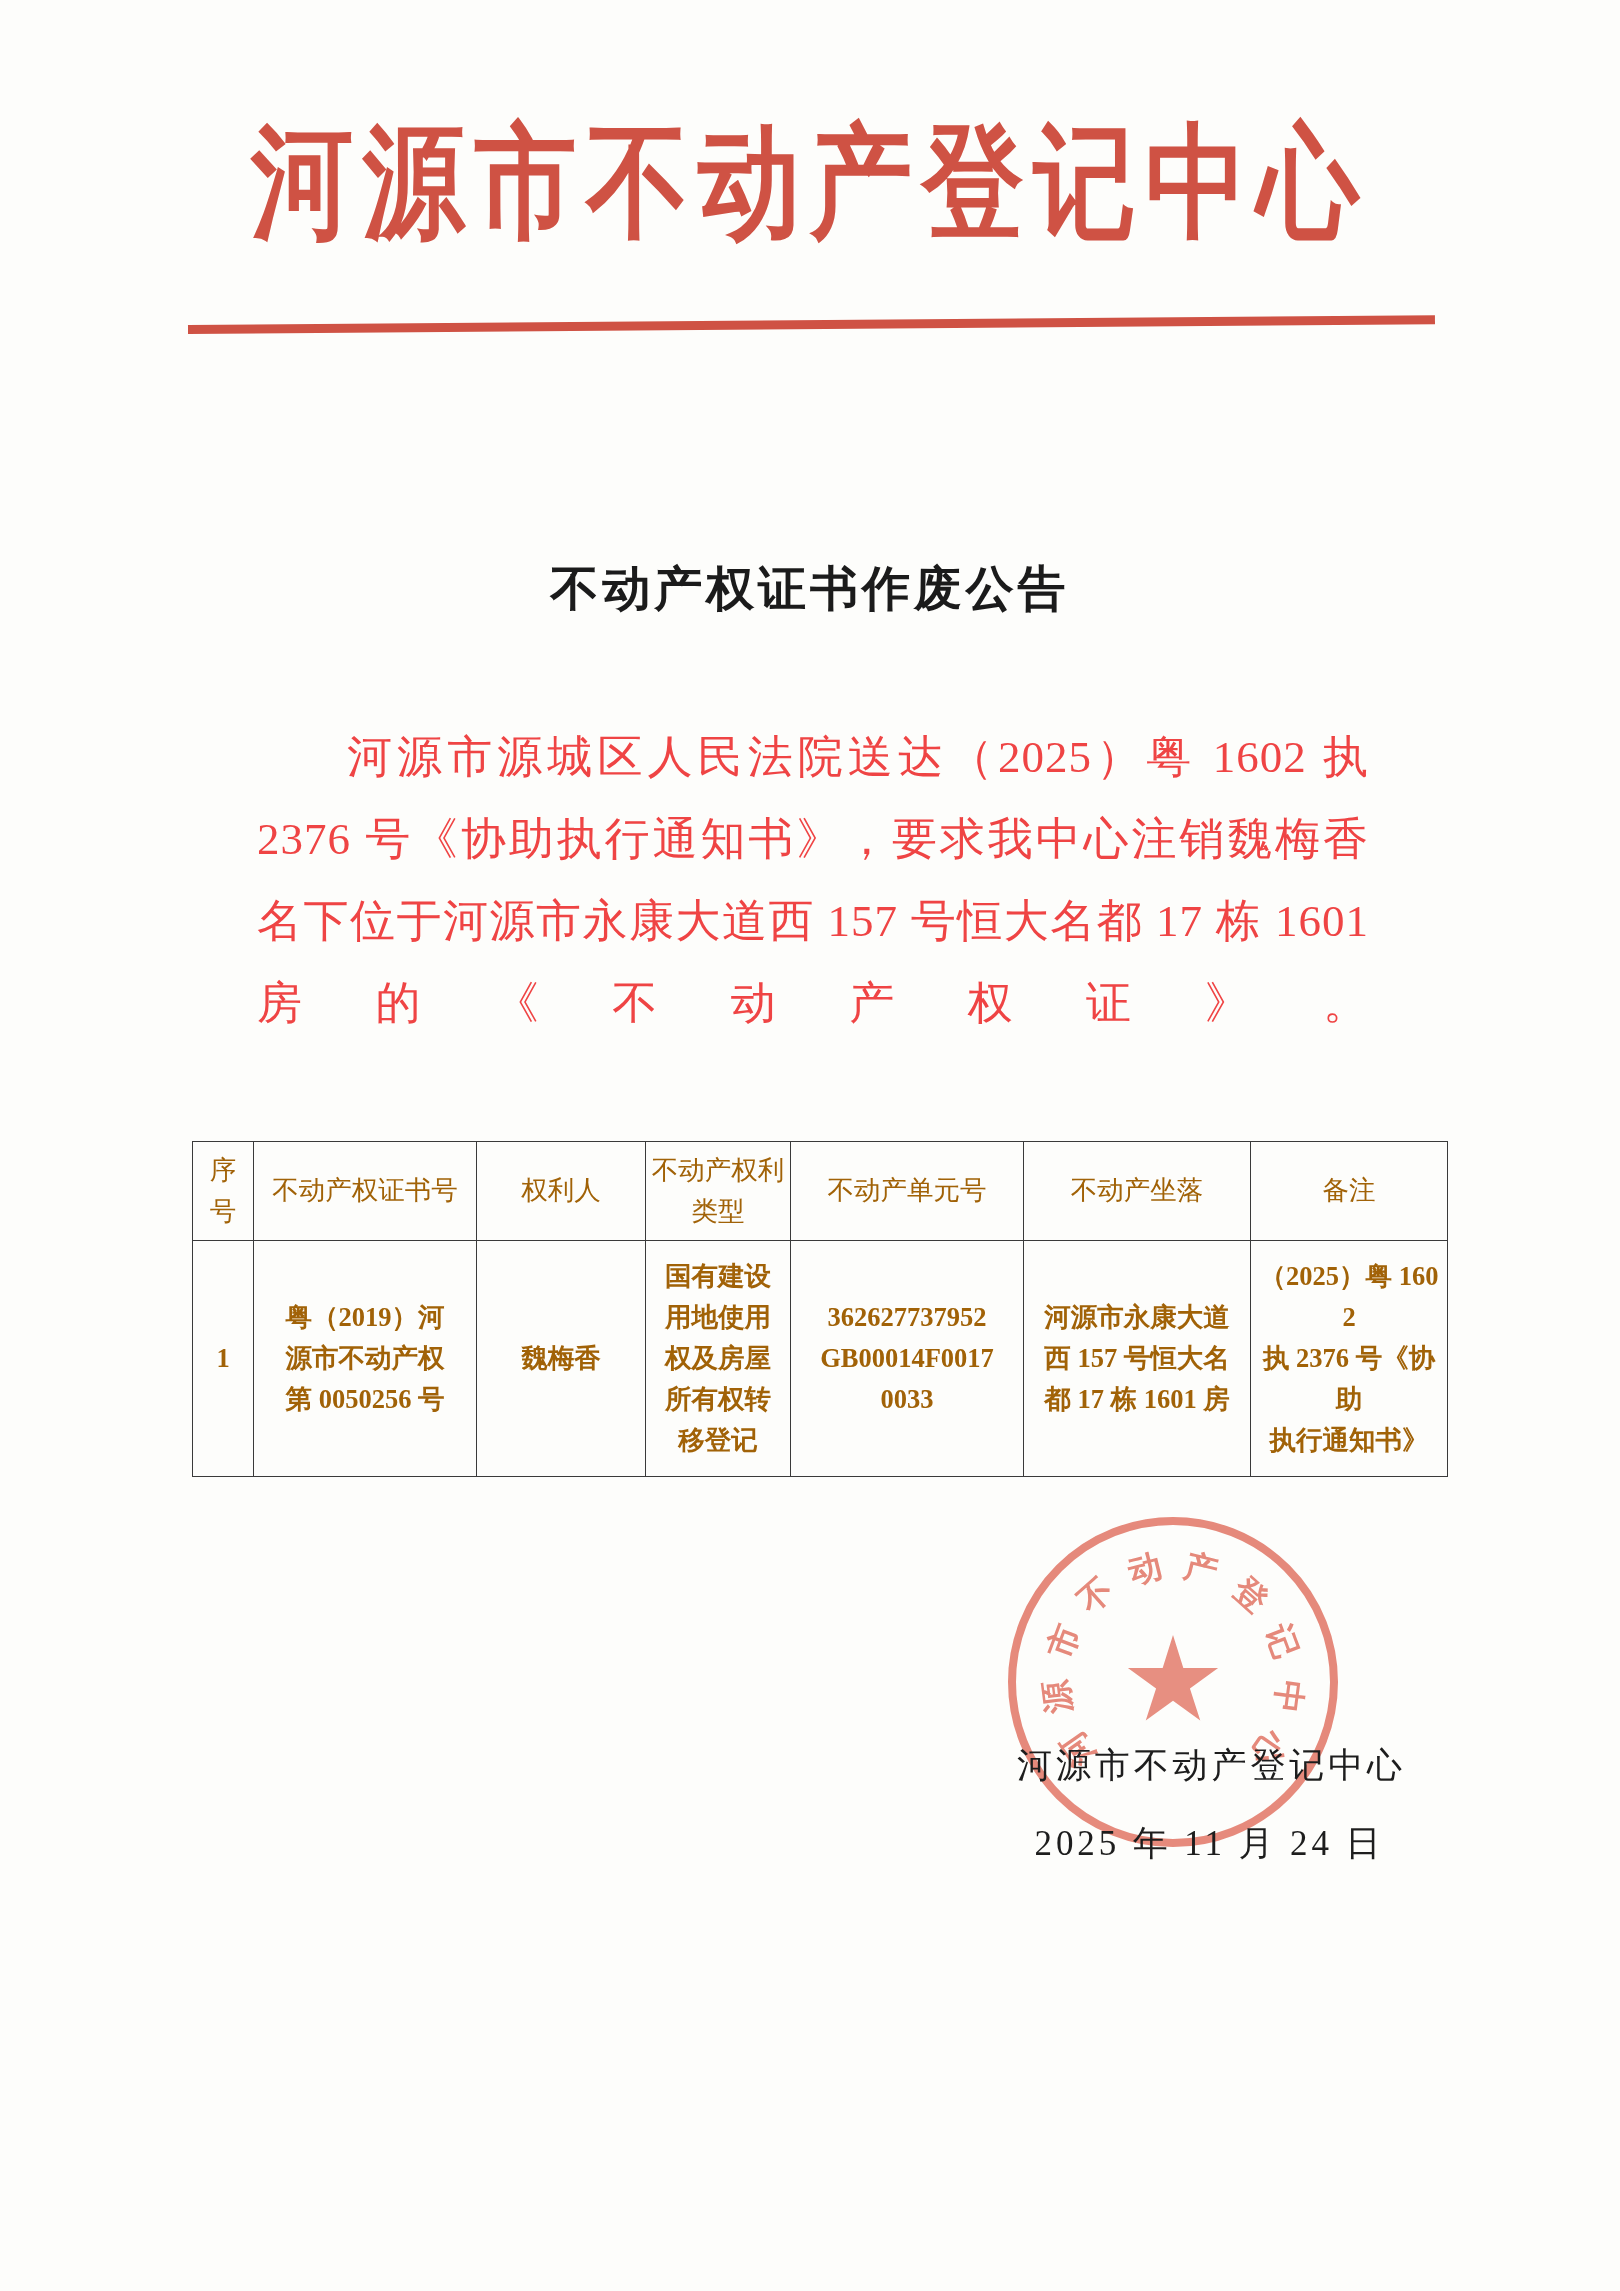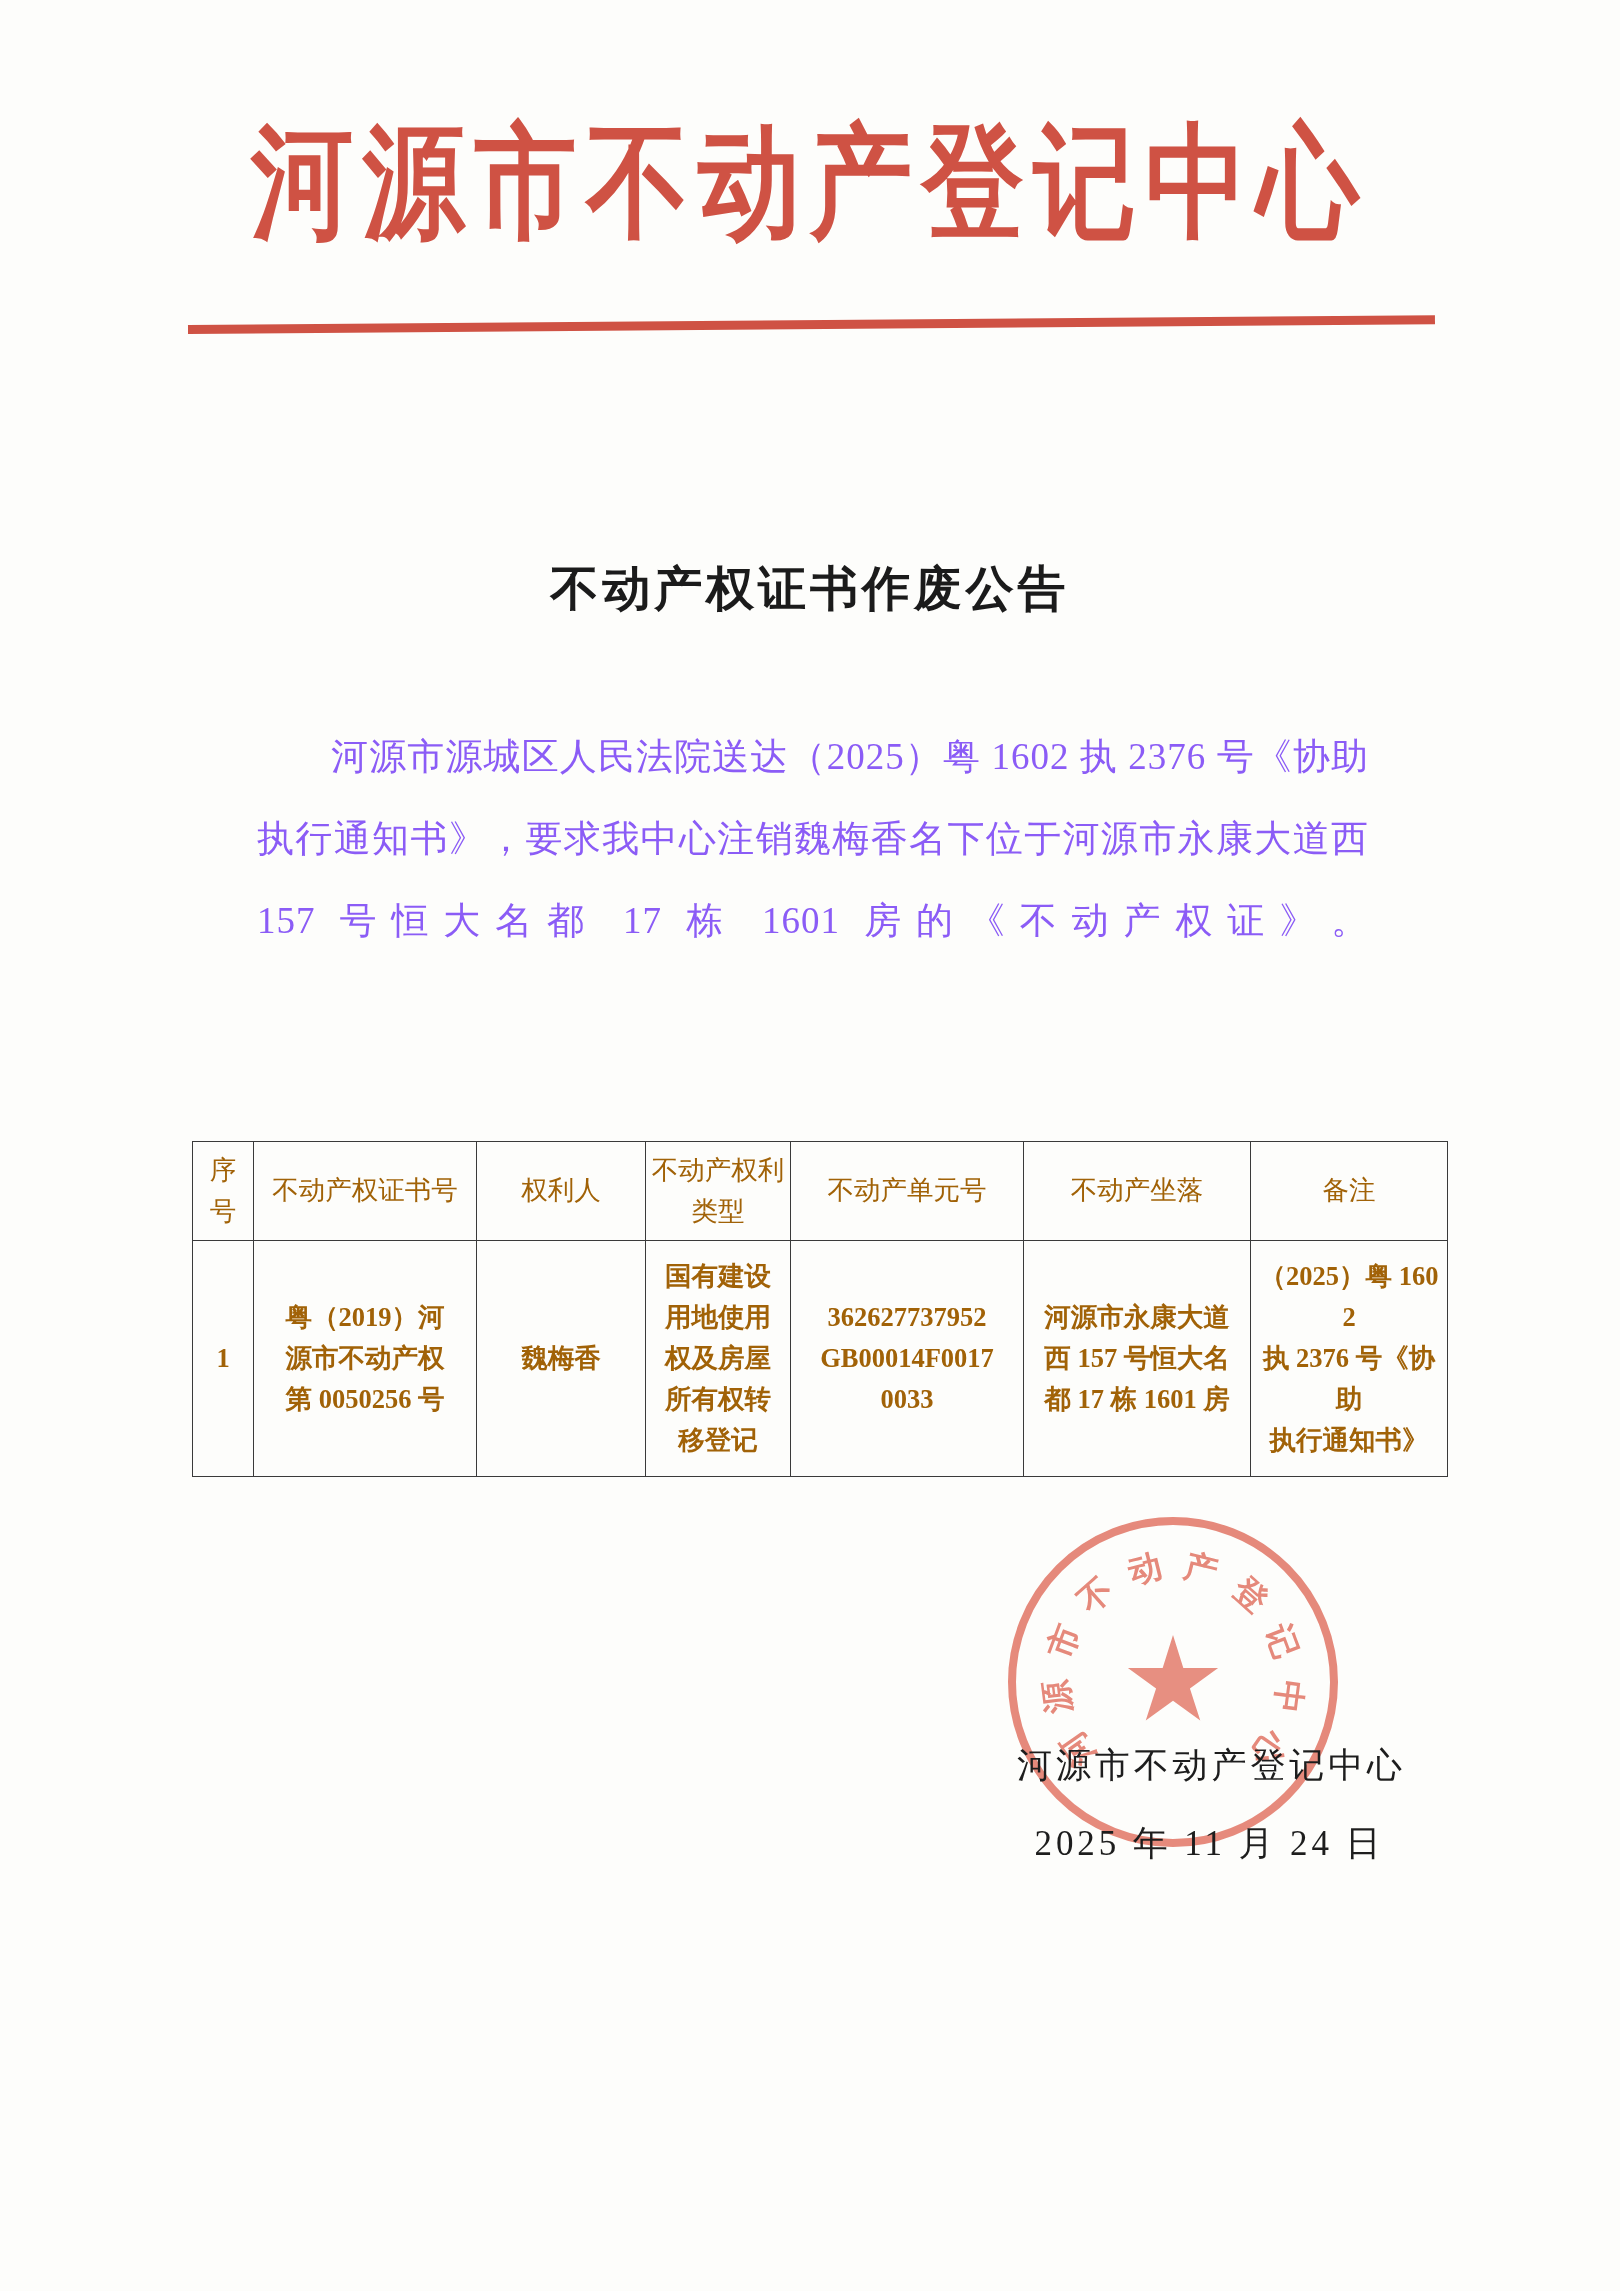--- a/index.html
+++ b/index.html
@@ -79,23 +79,23 @@
     letter-spacing: 3.9px;
     color: #1b1b1b;
   }
 
   
   .body-text {
     position: absolute;
     top: 716px;
     left: 257px;
     width: 1112px;
-    font-size: 37px;
+    font-size: 45px;
     line-height: 82px;
-    color: #8b5cf6;
+    color: #ef4444;
     letter-spacing: 1px;
   }
   .body-text p {
     margin: 0;
     text-indent: 2em;
     text-align: justify;
     text-align-last: justify;
   }
   .body-text p.last-ragged {
     text-align-last: left;

